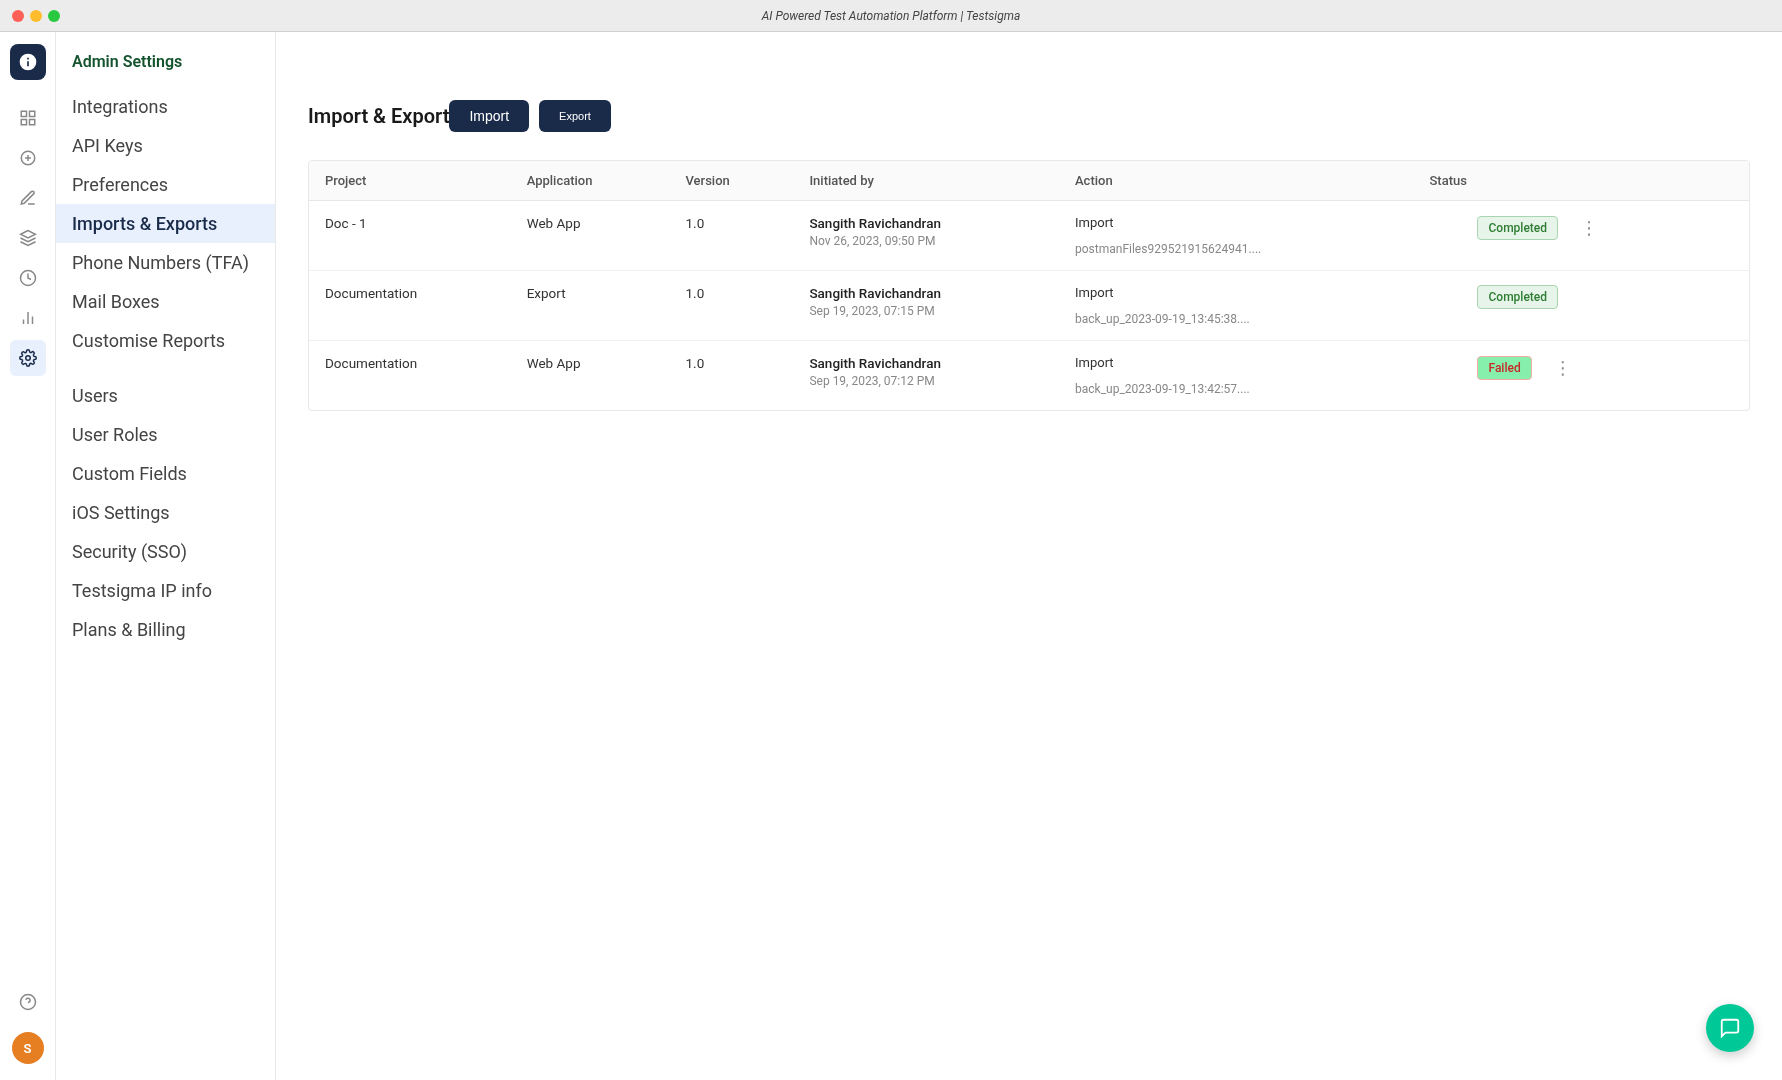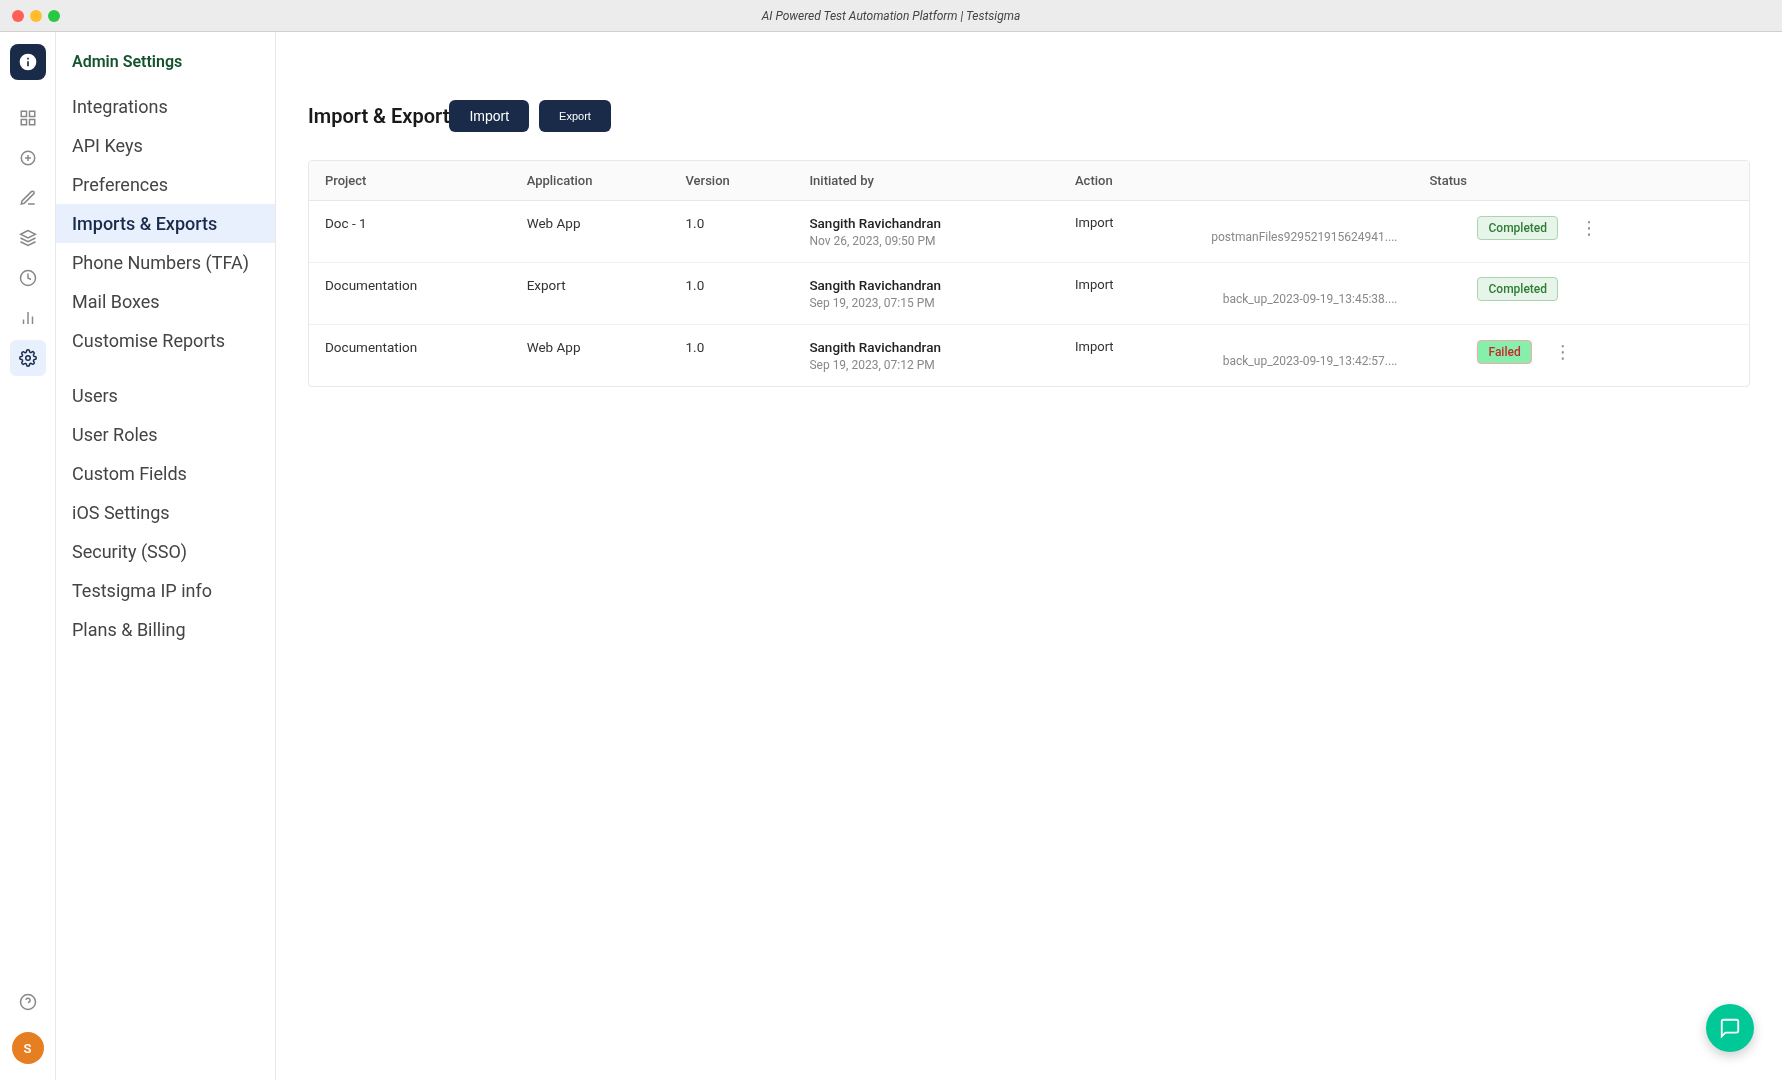--- a/index.html
+++ b/index.html
@@ -222,22 +222,21 @@
       color: #888;
       margin-top: 3px;
     }
     .action-text {
       font-size: 13px;
       color: #333;
     }
     .action-filename {
       font-size: 12px;
       color: #888;
-      margin-top: 0;
-      text-align: right;
+      margin-top: 12px;
     }
     .status-badge {
       display: inline-block;
       padding: 4px 10px;
       border-radius: 4px;
       font-size: 12px;
       font-weight: 500;
     }
     .status-completed {
       background: #e6f4ea;

